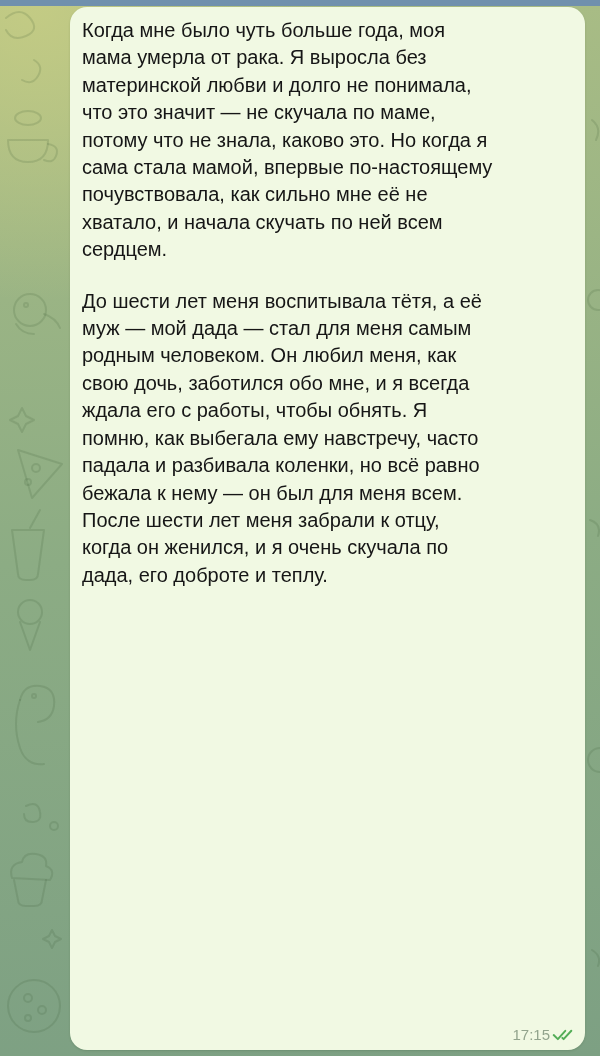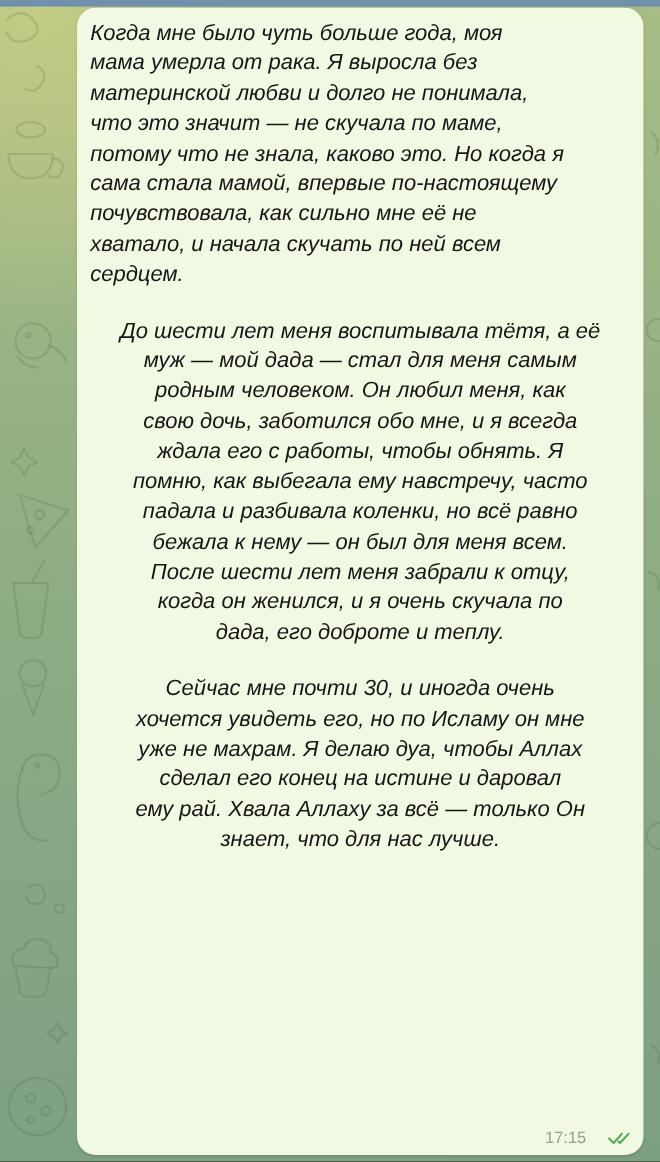--- a/index.html
+++ b/index.html
@@ -25,25 +25,25 @@
     box-shadow:0 1px 2px rgba(56,82,50,.22);
     box-sizing:border-box;
     padding:10px 12px 12px 12px;
   }
   .msg-text{
     color:var(--text);
     font-size:20px;
     line-height:27.4px;
     letter-spacing:0;
   }
-  .msg-text .para{white-space:pre-line;font-style:italic;}
-  .msg-text .para + .para{margin-top:24px;text-align:center;}
+  .msg-text .para{white-space:pre-line;}
+  .msg-text .para + .para{margin-top:24px;}
   .meta{
     position:absolute;right:12px;bottom:8px;
-    display:flex;align-items:center;gap:19px;
+    display:flex;align-items:center;gap:2px;
     user-select:none;
   }
   .meta .time{
     color:var(--time);
     font-size:15px;
     line-height:15px;
   }
   .meta svg{display:block;}
 </style>
 </head>
@@ -120,26 +120,20 @@
 муж — мой дада — стал для меня самым
 родным человеком. Он любил меня, как
 свою дочь, заботился обо мне, и я всегда
 ждала его с работы, чтобы обнять. Я
 помню, как выбегала ему навстречу, часто
 падала и разбивала коленки, но всё равно
 бежала к нему — он был для меня всем.
 После шести лет меня забрали к отцу,
 когда он женился, и я очень скучала по
 дада, его доброте и теплу.</div>
-        <div class="para">Сейчас мне почти 30, и иногда очень
-хочется увидеть его, но по Исламу он мне
-уже не махрам. Я делаю дуа, чтобы Аллах
-сделал его конец на истине и даровал
-ему рай. Хвала Аллаху за всё — только Он
-знает, что для нас лучше.</div>
       </div>
 
     <div class="meta">
       <span class="time">17:15</span>
       <span>
         <svg width="21" height="13" viewBox="0 0 22 14">
           <g fill="none" stroke="var(--check)" stroke-width="2.1" stroke-linecap="round" stroke-linejoin="round">
             <path d="M1.5 7.6 L6 12 L14 3"></path>
             <path d="M10.8 10.6 L12.2 12 L20.5 3"></path>
           </g>

